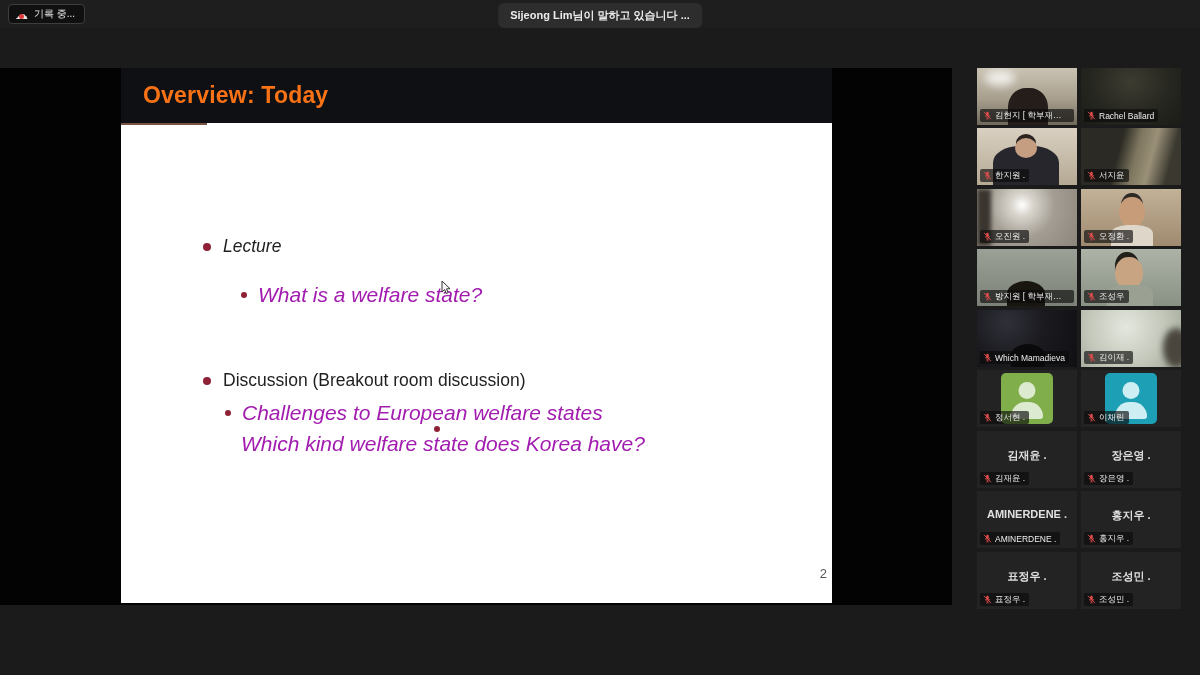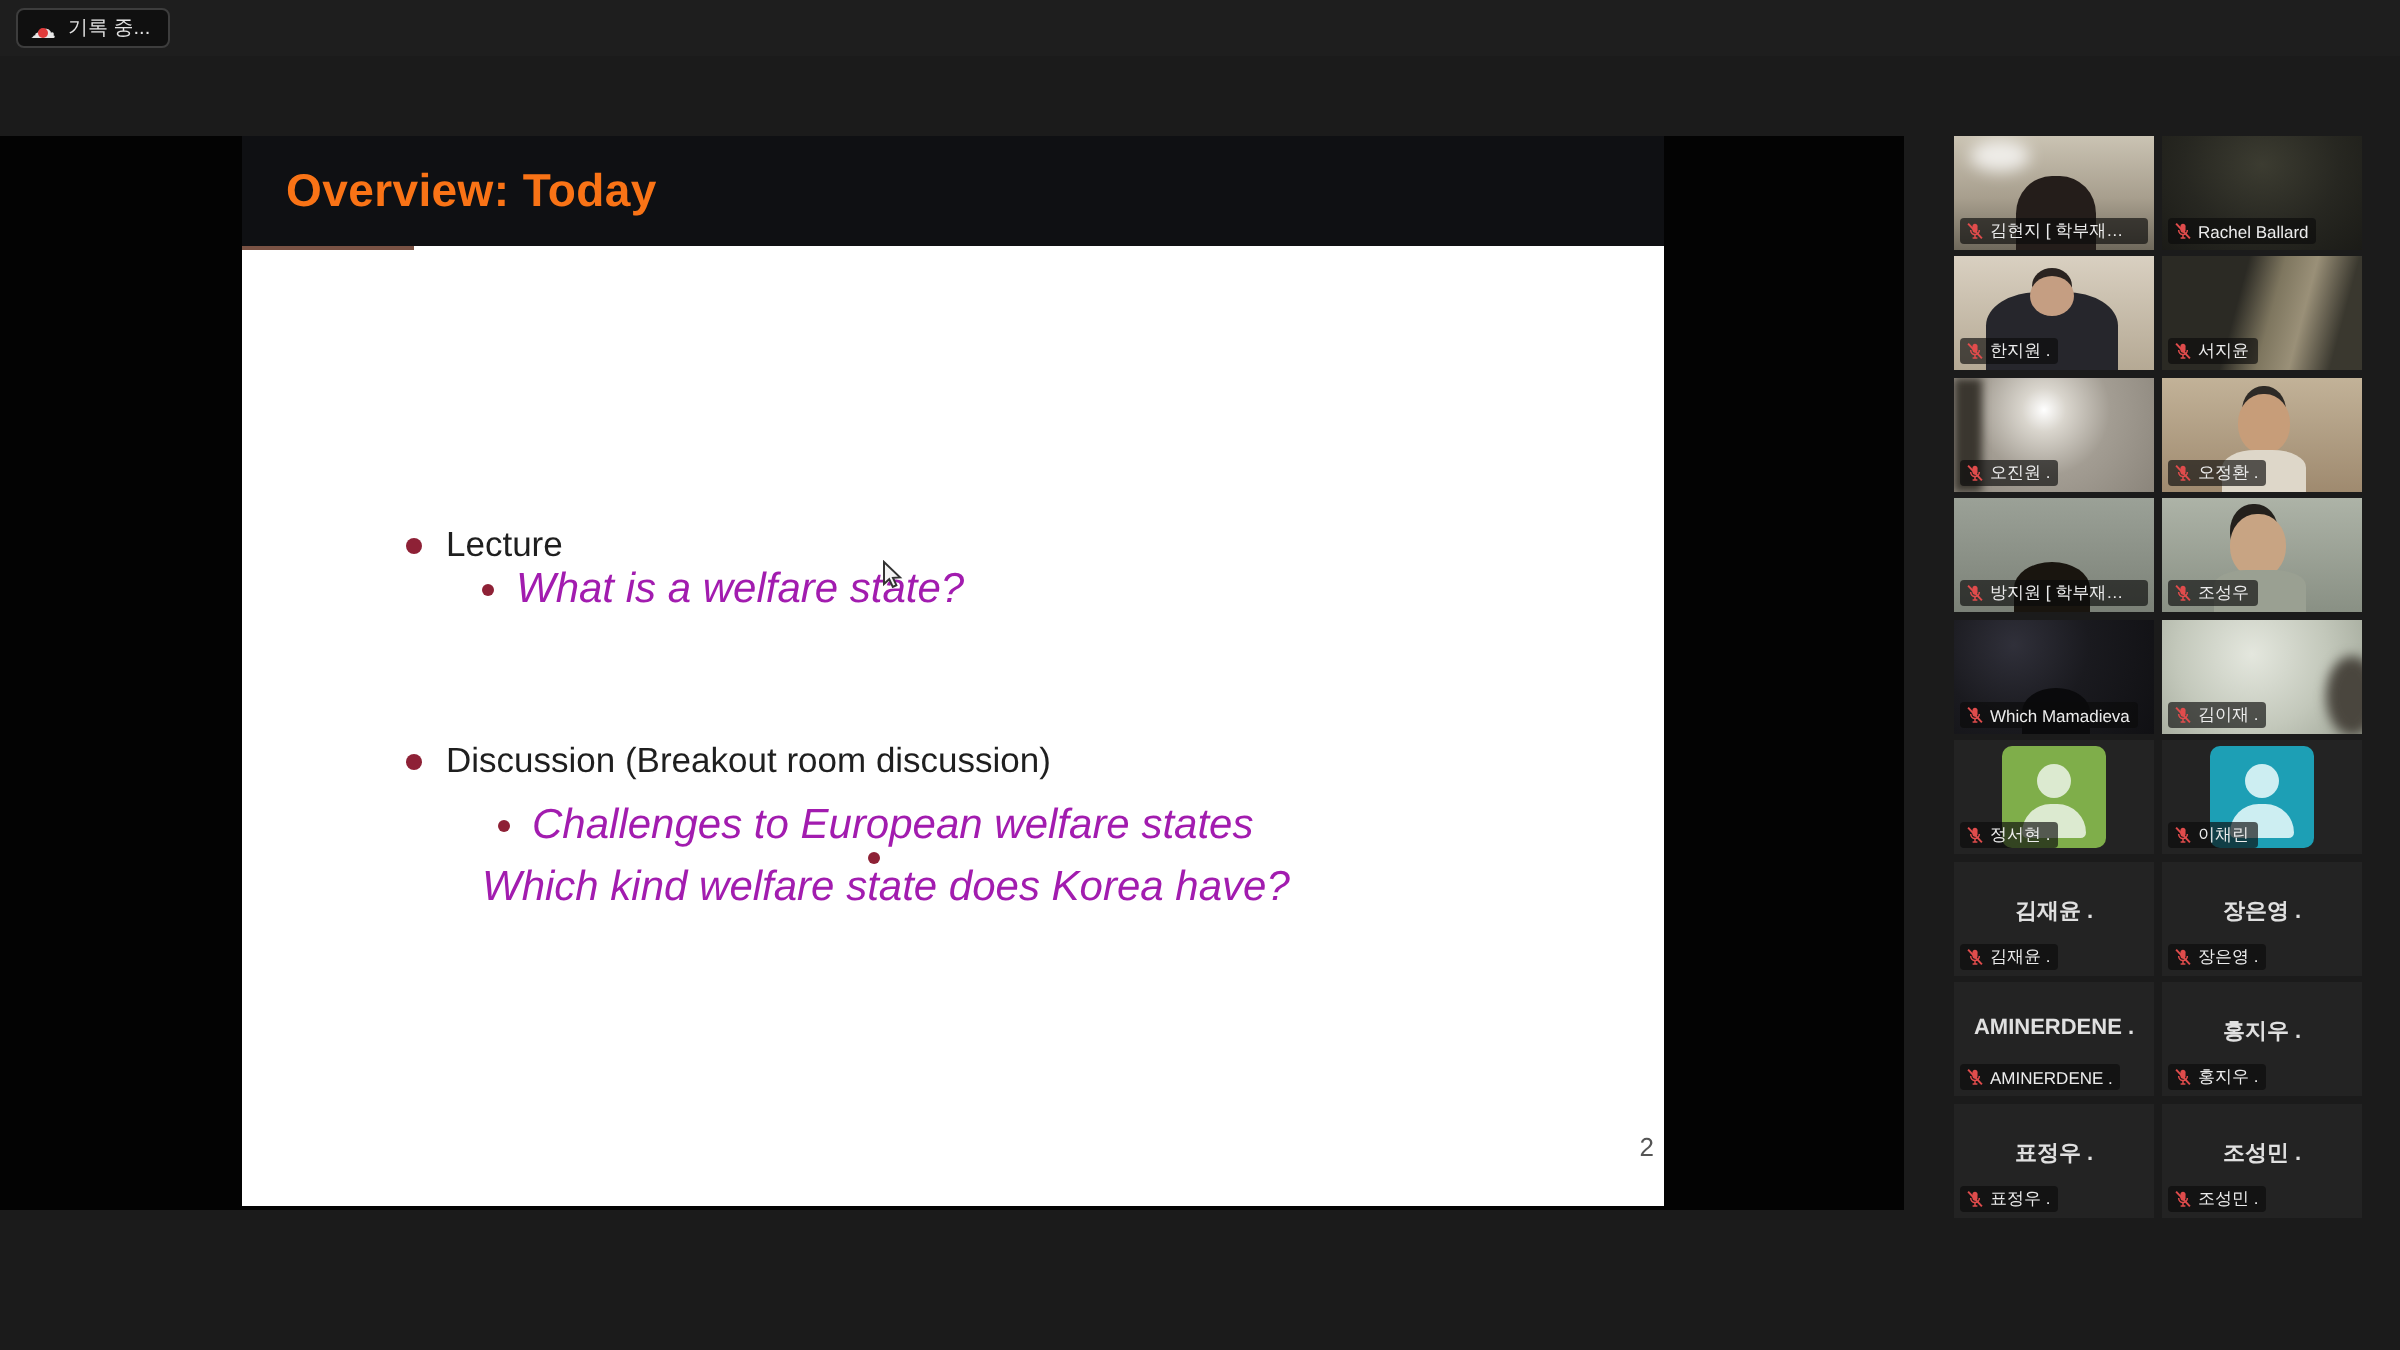--- a/index.html
+++ b/index.html
@@ -95,43 +95,44 @@
       <path d="M1.4 1.1l9.2 9.8" stroke="#e04c4c" stroke-width="1.3" fill="none"></path>
     </g>
   </defs>
 </svg>
 
 <div class="topbar">
   <div class="rec-chip">
     <span class="cloud">☁<span class="dot"></span></span>
     <span>기록 중...</span>
   </div>
+  <div class="speak-chip">Sijeong Lim님이 말하고 있습니다 ...</div>
 </div>
 
 <div class="share">
   <div class="slide">
     <div class="slide-header">
       <span class="slide-title">Overview: Today</span>
     </div>
     <div class="underline"></div>
 
-    <div class="row lvl1" style="left:82px; top:194px;">
+    <div class="row lvl1" style="left:82px; top:168px;font-style:italic;">
       <span class="dot d1"></span>
       <span>Lecture</span>
     </div>
     <div class="row lvl2" style="left:120px; top:215px;">
       <span class="dot d2"></span>
       <span>What is a welfare state?</span>
     </div>
 
     <div class="row lvl1" style="left:82px; top:302px;">
       <span class="dot d1"></span>
       <span>Discussion (Breakout room discussion)</span>
     </div>
-    <div class="row lvl2" style="left:128px; top:333px;">
+    <div class="row lvl2" style="left:104px; top:333px;">
       <span class="dot d2"></span>
       <span>Challenges to European welfare states</span>
     </div>
     <div class="row lvl2" style="left:120px; top:358px;flex-direction:column;">
       <span class="dot d2"></span>
       <span>Which kind welfare state does Korea have?</span>
     </div>
 
     <span class="pagenum">2</span>
 

